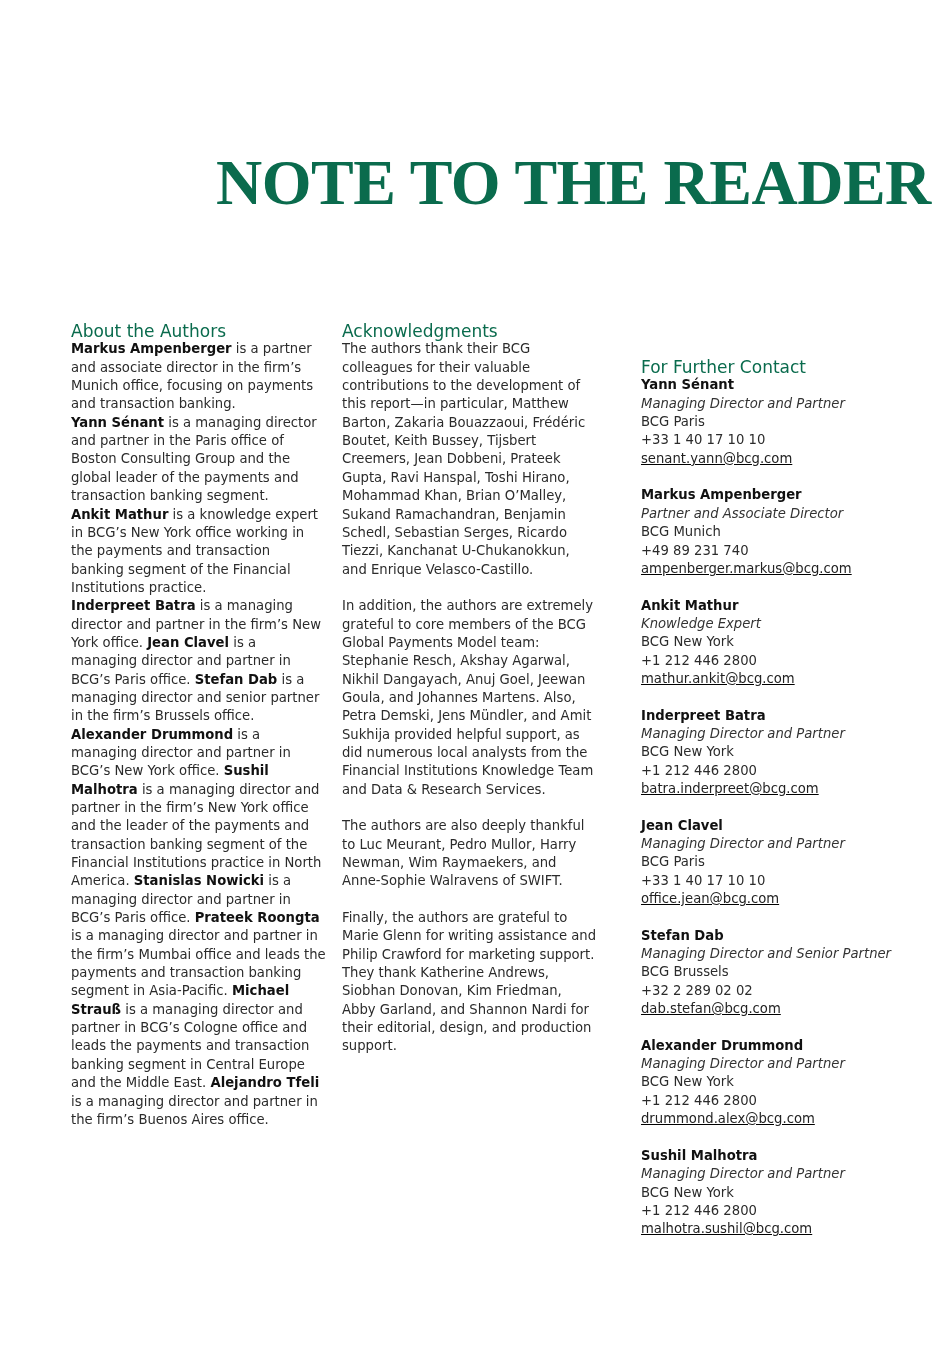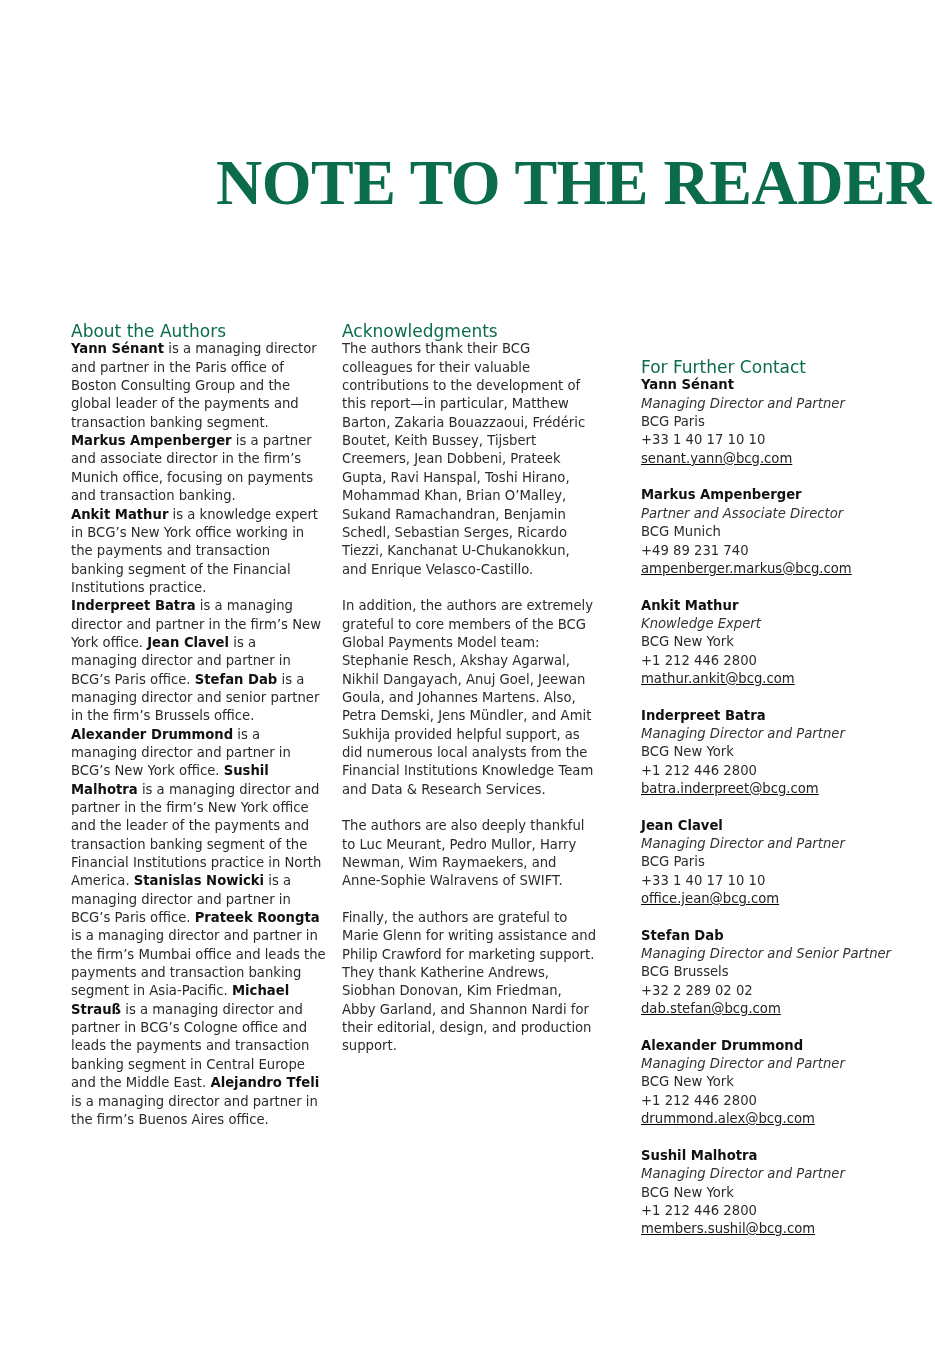--- a/index.html
+++ b/index.html
@@ -30,22 +30,22 @@
   .footer .bar { margin: 0 4px; color: #555; }
 </style>
 </head>
 <body>
 
 <h1 class="title">NOTE TO THE READER</h1>
 
 <section class="col col1">
   <div class="heading">About the Authors</div>
   <div class="bio">
+    <div><b>Markus Ampenberger</b><span> is a partner and associate director in the firm’s Munich office, focusing on payments and transaction banking.</span></div>
     <div><b>Yann Sénant</b><span> is a managing director and partner in the Paris office of Boston Consulting Group and the global leader of the payments and transaction banking segment.</span></div>
-    <div><b>Markus Ampenberger</b><span> is a partner and associate director in the firm’s Munich office, focusing on payments and transaction banking.</span></div>
     <div><b>Ankit Mathur</b><span> is a knowledge expert in BCG’s New York office working in the payments and transaction banking segment of the Financial Institutions practice.</span></div>
     <div><b>Inderpreet Batra</b><span> is a managing director and partner in the firm’s New York office. </span><b>Jean Clavel</b><span> is a managing director and partner in BCG’s Paris office. </span><b>Stefan Dab</b><span> is a managing director and senior partner in the firm’s Brussels office.</span></div>
     <div><b>Alexander Drummond</b><span> is a managing director and partner in BCG’s New York office. </span><b>Sushil Malhotra</b><span> is a managing director and partner in the firm’s New York office and the leader of the payments and transaction banking segment of the Financial Institutions practice in North America. </span><b>Stanislas Nowicki</b><span> is a managing director and partner in BCG’s Paris office. </span><b>Prateek Roongta</b><span> is a managing director and partner in the firm’s Mumbai office and leads the payments and transaction banking segment in Asia-Pacific. </span><b>Michael Strauß</b><span> is a managing director and partner in BCG’s Cologne office and leads the payments and transaction banking segment in Central Europe and the Middle East. </span><b>Alejandro Tfeli</b><span> is a managing director and partner in the firm’s Buenos Aires office.</span></div>
   </div>
 </section>
 
 <section class="col col2">
   <div class="heading">Acknowledgments</div>
   <p class="para">The authors thank their BCG colleagues for their valuable contributions to the development of this report—in particular, Matthew Barton, Zakaria Bouazzaoui, Frédéric Boutet, Keith Bussey, Tijsbert Creemers, Jean Dobbeni, Prateek Gupta, Ravi Hanspal, Toshi Hirano, Mohammad Khan, Brian O’Malley, Sukand Ramachandran, Benjamin Schedl, Sebastian Serges, Ricardo Tiezzi, Kanchanat U-Chukanokkun, and Enrique Velasco-Castillo.</p>
   <p class="para">In addition, the authors are extremely grateful to core members of the BCG Global Payments Model team: Stephanie Resch, Akshay Agarwal, Nikhil Dangayach, Anuj Goel, Jeewan Goula, and Johannes Martens. Also, Petra Demski, Jens Mündler, and Amit Sukhija provided helpful support, as did numerous local analysts from the Financial Institutions Knowledge Team and Data &amp; Research Services.</p>
@@ -110,21 +110,21 @@
     <div>BCG New York</div>
     <div>+1 212 446 2800</div>
     <a class="email">drummond.alex@bcg.com</a>
   </div>
 
   <div class="contact">
     <div class="name">Sushil Malhotra</div>
     <div class="role">Managing Director and Partner</div>
     <div>BCG New York</div>
     <div>+1 212 446 2800</div>
-    <a class="email">members.sushil@bcg.com</a>
+    <a class="email">malhotra.sushil@bcg.com</a>
   </div>
 </section>
 
 <footer class="footer">
   <span class="sc">Boston Consulting Group</span>
   <span class="x">x</span>
   <span class="sc">Swift</span>
   <span class="bar">|</span>
   <span>29</span>
 </footer>

